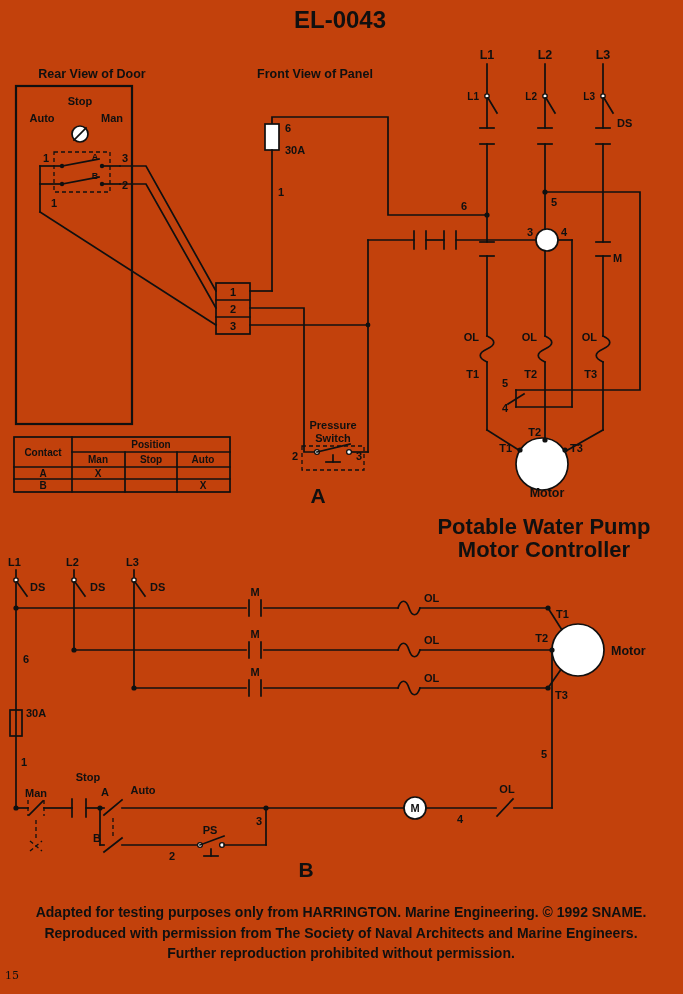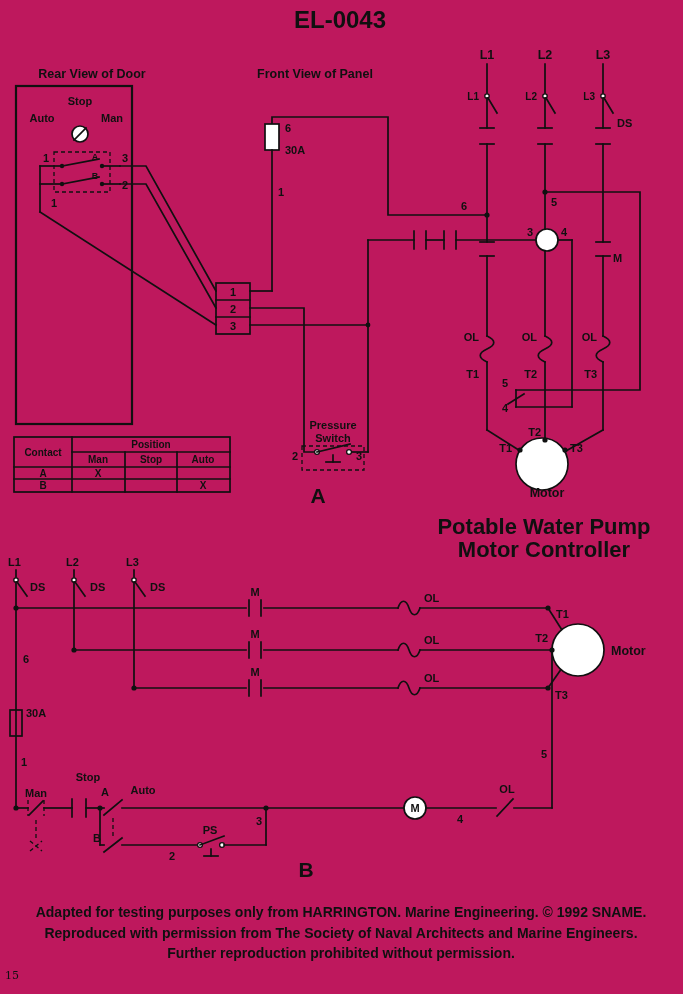--- a/index.html
+++ b/index.html
@@ -1,16 +1,16 @@
 <!DOCTYPE html>
 <html><head>
 <meta charset="utf-8">
 <style>
   html,body{margin:0;padding:0;background:#ffffff}
-  .page{width:683px;height:994px;background:#be185d;position:relative;margin:0 auto;overflow:hidden}
+  .page{width:683px;height:994px;background:#c2410c;position:relative;margin:0 auto;overflow:hidden}
   svg{display:block}
   svg text{font-family:"Liberation Sans",sans-serif;fill:#101010}
   .w{stroke:#101010;stroke-width:1.7;fill:none;stroke-linecap:square;stroke-linejoin:miter}
   .w2{stroke-width:2.2}
   .dash{stroke:#101010;stroke-width:1.3;fill:none;stroke-dasharray:4 3}
   .sym{stroke:#101010;stroke-width:1.7;fill:#fff}
   .symt{stroke:#101010;stroke-width:1.3;fill:#fff}
   .dot{fill:#101010;stroke:none}
   .tt{font-size:24px;font-weight:bold}
   .h{font-size:12.5px;font-weight:bold}

